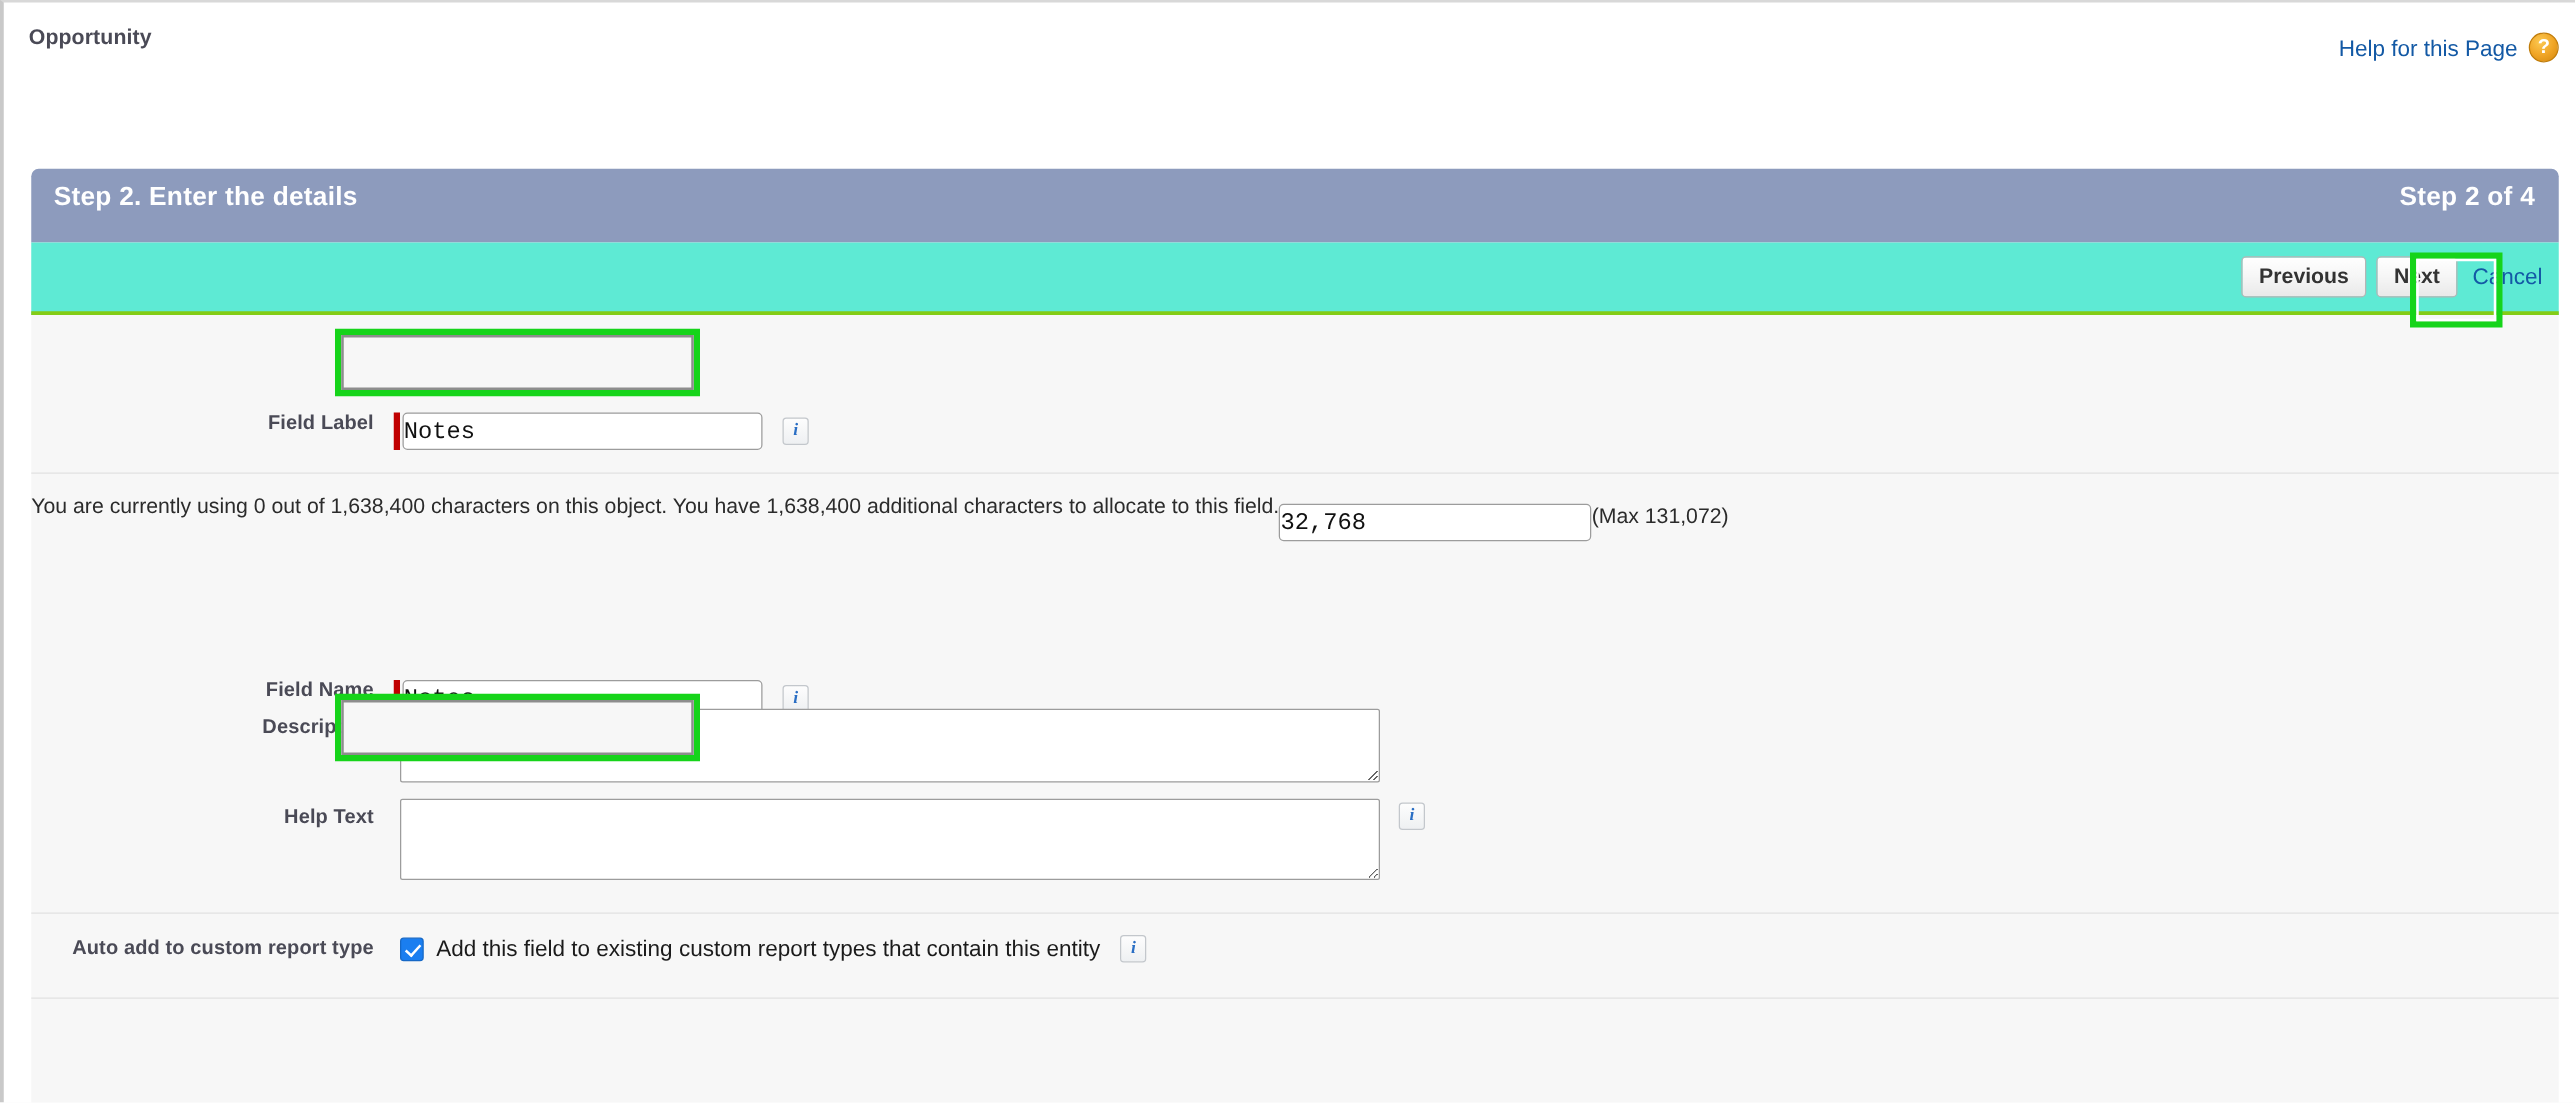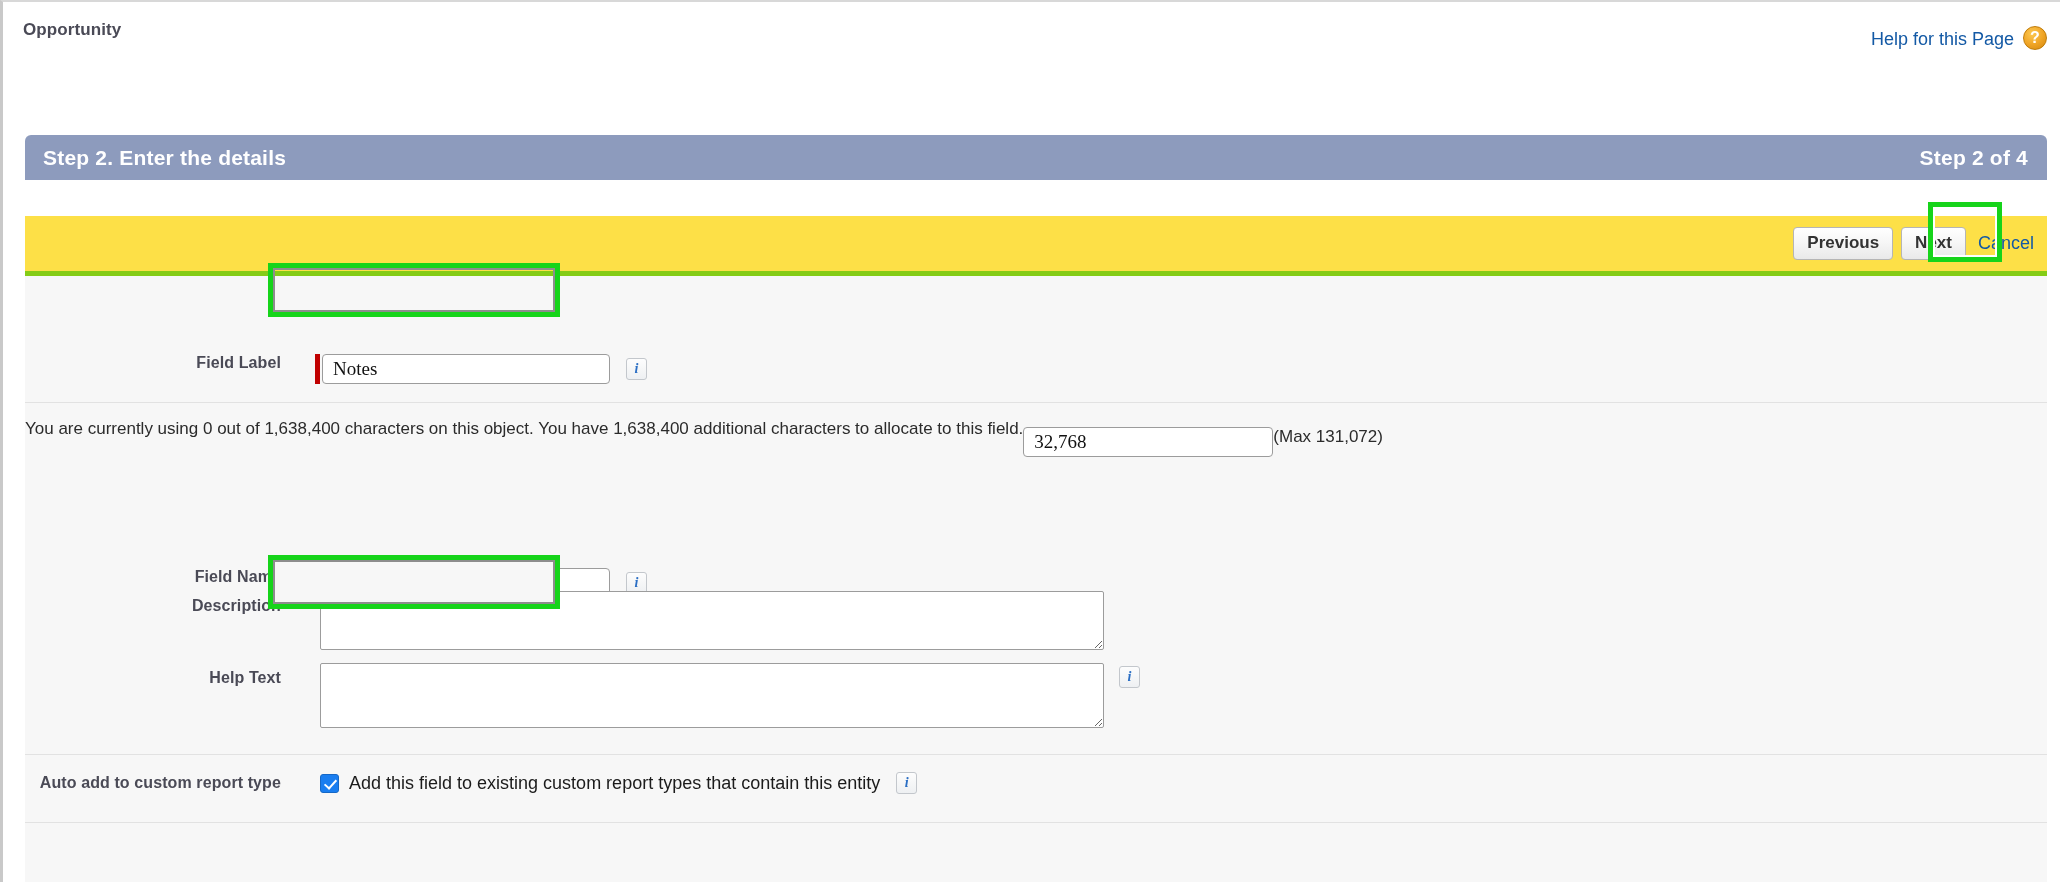--- a/index.html
+++ b/index.html
@@ -83,21 +83,21 @@
   
   #wizard-panel {
     position: absolute;
     left: 22px;
     top: 133px;
     width: 2022px;
     bottom: 0;
   }
   #step-bar {
     position: relative;
-    height: 45px;
+    height: 59px;
     background: #8d9bbd;
     border-radius: 6px 6px 0 0;
     color: #ffffff;
   }
   #step-bar-title {
     position: absolute;
     left: 18px; top: 11px;
     font-size: 21px;
     font-weight: bold;
     letter-spacing: 0.2px;
@@ -106,23 +106,22 @@
     position: absolute;
     right: 19px; top: 11px;
     font-size: 21px;
     font-weight: bold;
     letter-spacing: 0.2px;
   }
 
   #button-bar {
     position: relative;
     height: 55px;
-    background: #fde047;
-    border-bottom: 5px solid #84cc16;
-    margin-top: 36px;
+    background: #5eead4;
+    border-bottom: 3px solid #84cc16;
   }
   #button-bar-inner {
     position: absolute;
     right: 13px;
     top: 11px;
     display: flex;
     align-items: center;
     gap: 8px;
   }
   .sf-btn {
@@ -161,42 +160,42 @@
   .row-sep {
     position: absolute;
     left: 0;
     width: 2022px;
     height: 1px;
     background: #e2e2e2;
   }
   .fld-label {
     width: 290px;
     text-align: right;
-    padding-right: 34px;
+    padding-right: 16px;
     box-sizing: border-box;
     font-size: 16px;
     font-weight: bold;
     color: #4a4a56;
     letter-spacing: 0.1px;
     white-space: nowrap;
   }
   .req-bar {
     width: 5px;
     background: #c00000;
     margin-right: 2px;
     flex: 0 0 5px;
   }
   .txt-input {
-    font-family: Liberation Serif, serif;
+    font-family: Liberation Mono, monospace;
     font-size: 19px;
     color: #111111;
     background: #ffffff;
     border: 1px solid #9c9c9c;
     border-radius: 4px;
-    padding: 3px 10px;
+    padding: 3px 0;
     box-sizing: border-box;
     height: 30px;
     outline: none;
   }
   .txt-area {
     font-family: "Liberation Sans", sans-serif;
     font-size: 17px;
     color: #111111;
     background: #ffffff;
     border: 1px solid #9c9c9c;

